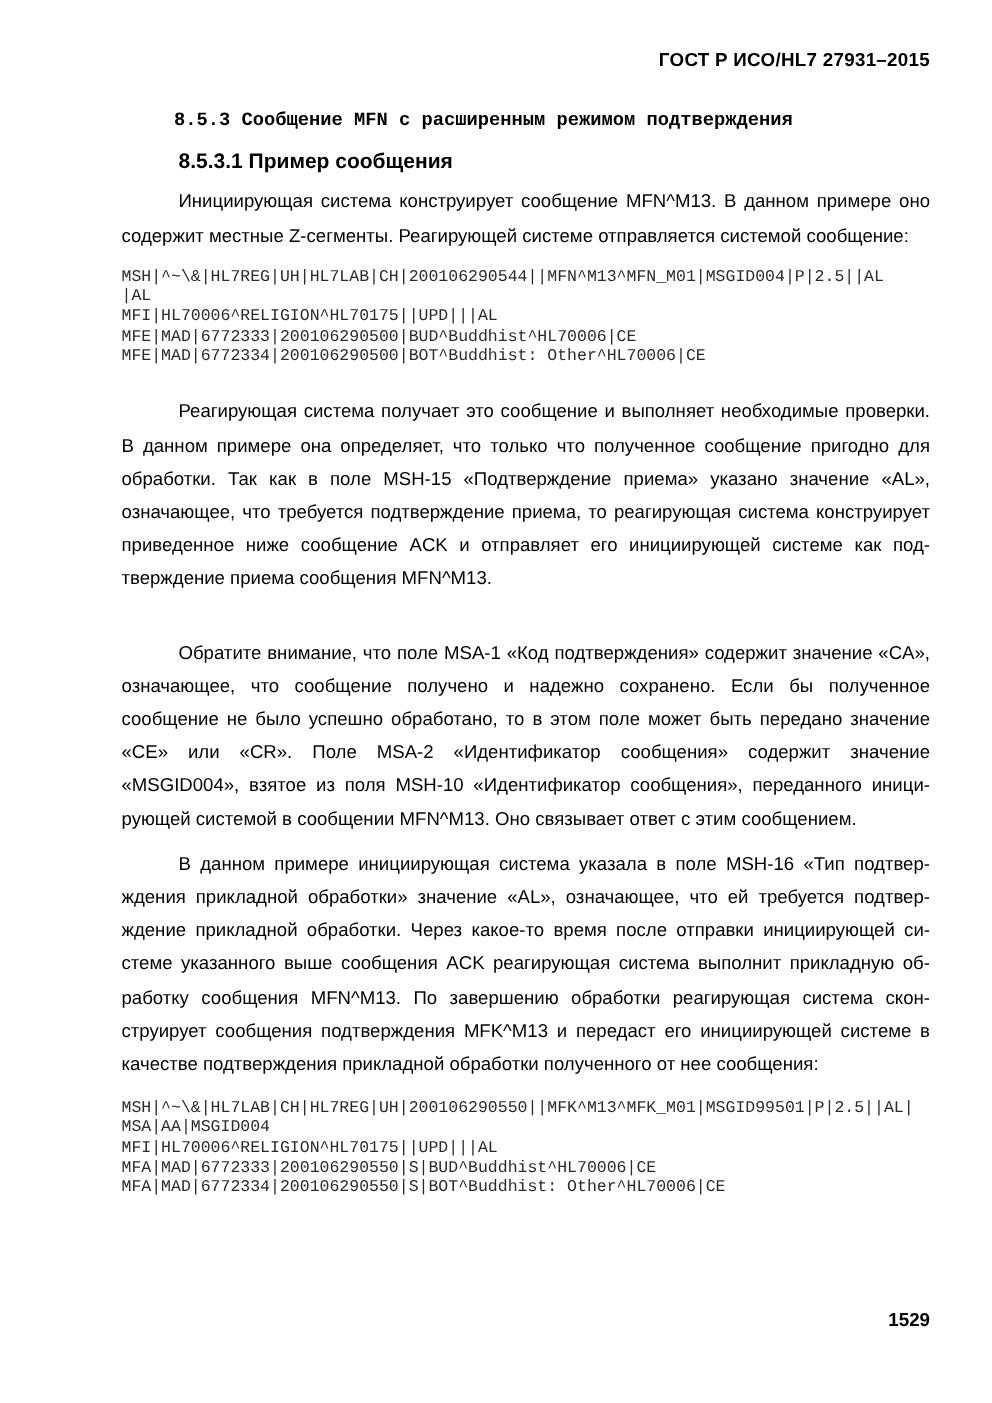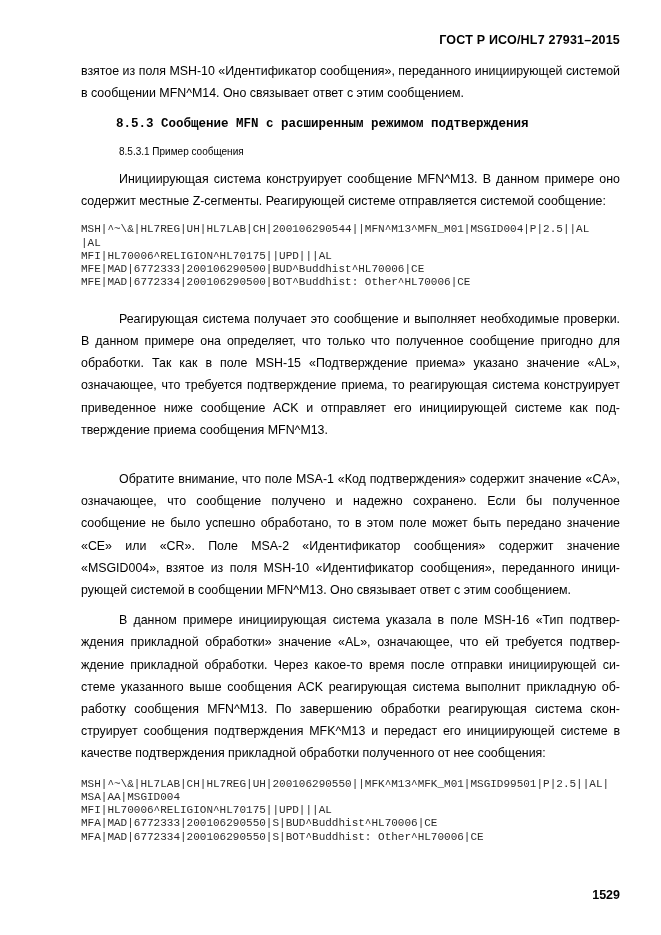--- a/index.html
+++ b/index.html
@@ -55,22 +55,22 @@
   .h3 {
     margin: 0;
     font-size: 12.5px;
     font-weight: bold;
     line-height: 22.2px;
     padding-left: 35px;
     font-family: Liberation Mono, monospace;
   }
   .h4 {
     margin: 0;
-    font-size: 10px;
-    font-weight: normal;
+    font-size: 14px;
+    font-weight: bold;
     line-height: 22.2px;
     padding-left: 38px;
     font-family: "Liberation Sans", sans-serif;
   }
   pre.code {
     margin: 0;
     font-family: "Liberation Mono", "DejaVu Sans Mono", monospace;
     font-size: 11px;
     line-height: 13.3px;
     color: #2a2a2a;
@@ -80,36 +80,35 @@
   .sp-5  { height: 5px; }
   .sp-8  { height: 8px; }
   .sp-9  { height: 9px; }
   .sp-11 { height: 11px; }
   .sp-13 { height: 13px; }
   .sp-16 { height: 16px; }
   .sp-18 { height: 18px; }
   .page-number {
     position: absolute;
     right: 61px;
-    bottom: 33px;
+    bottom: 48px;
     font-size: 12.5px;
     font-weight: bold;
     font-family: "Liberation Sans", sans-serif;
   }
 </style>
 </head>
 <body>
 
 <div class="page">
 
   <div class="header">ГОСТ Р ИСО/HL7 27931–2015</div>
 
   <div class="content">
 
-    <p class="body-par">взятое из поля MSH-10 «Идентификатор сообщения», переданного инициирующей систе­мой в сообщении MFN^M14. Оно связывает ответ с этим сообщением.</p>
 
     <div class="sp-9"></div>
 
     <div class="h3">8.5.3 Сообщение MFN с расширенным режимом подтверждения</div>
 
     <div class="sp-5"></div>
 
     <div class="h4">8.5.3.1 Пример сообщения</div>
 
     <div class="sp-5"></div>

